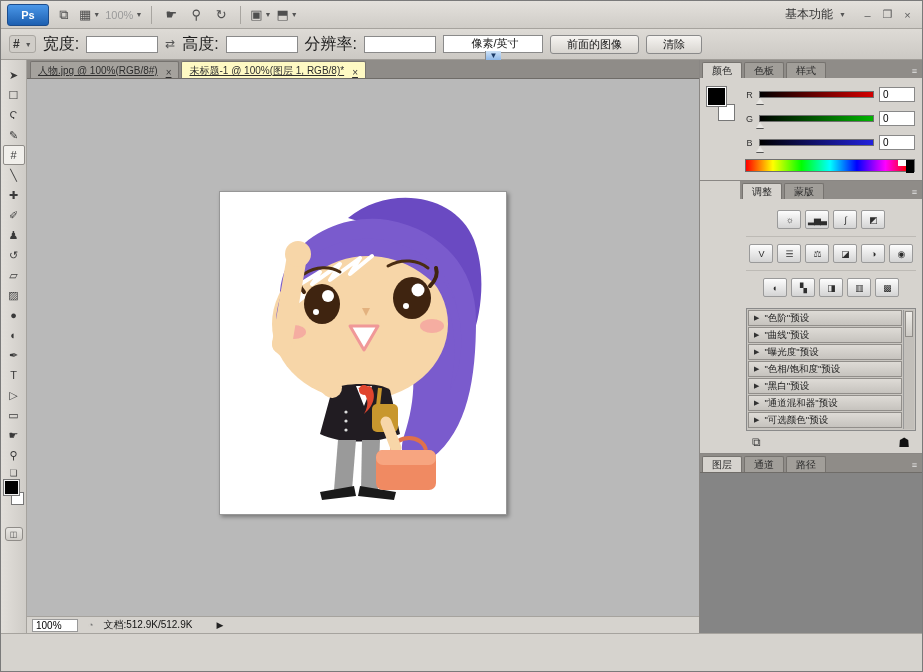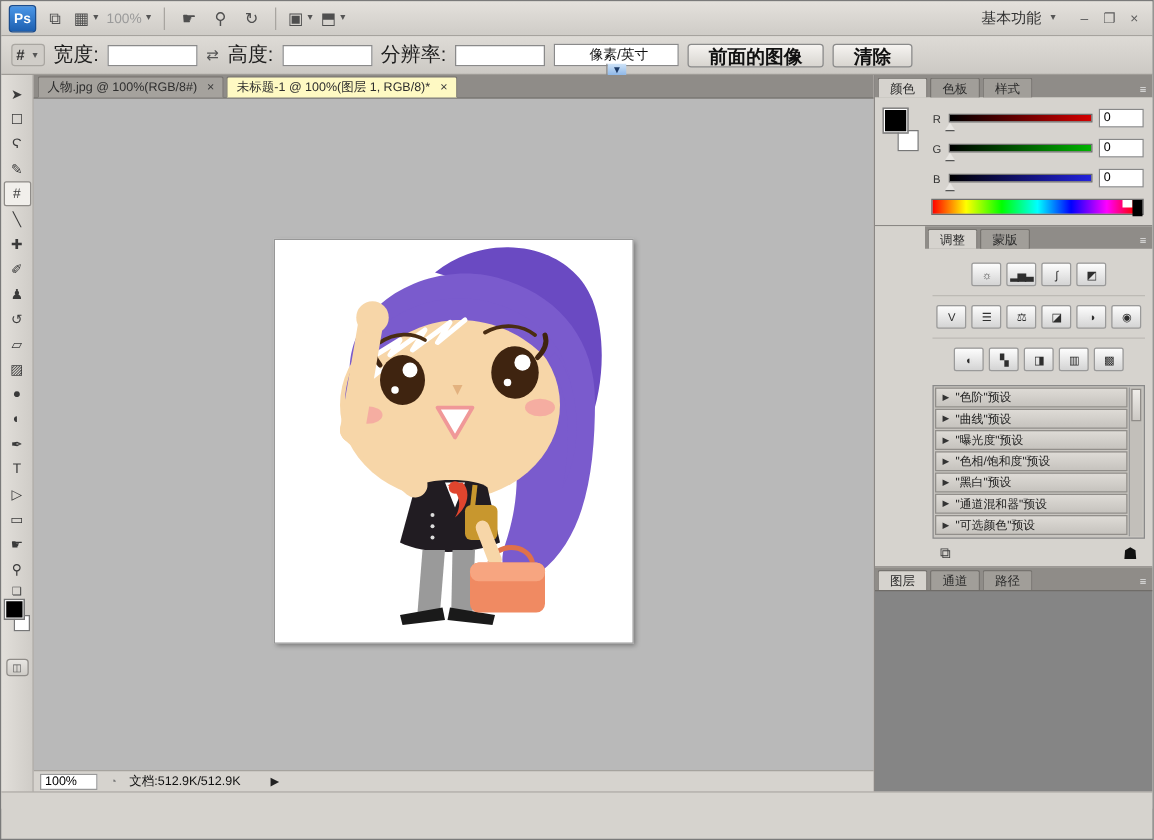--- a/index.html
+++ b/index.html
@@ -3,21 +3,21 @@
 <meta charset="utf-8">
 <style>
   * { box-sizing: border-box; margin: 0; padding: 0; }
   body { font-family: "Liberation Sans", sans-serif; background: #888; }
   .window { width: 923px; height: 672px; background: #d6d3ce; position: relative;
             font-size: 12px; color: #222; overflow: hidden; border: 1px solid #7a7a7a; }
 
   
   .app-bar { height: 28px; display: flex; align-items: center; gap: 5px; padding: 0 6px;
              background: linear-gradient(#e4e1dc, #cfccc7); border-bottom: 1px solid #a6a39e; }
-  .ps-logo { width: 22px; height: 22px; border-radius: 3px; color: #fff; font-weight: bold;
+  .ps-logo { width: 42px; height: 22px; border-radius: 3px; color: #fff; font-weight: bold;
              font-size: 11px; display: flex; align-items: center; justify-content: center;
              background: linear-gradient(#4a97e8, #1d5fb0); border: 1px solid #1b4c8c; }
   .abtn { height: 20px; min-width: 20px; display: flex; align-items: center; justify-content: center;
           color: #4f4f4f; font-size: 13px; border-radius: 3px; }
   .caret { font-size: 7px; color: #555; margin-left: 2px; }
   .vsep { width: 1px; height: 18px; background: #a8a5a0; margin: 0 4px; }
   .zoomlvl { color: #9a9a9a; font-size: 11px; display: flex; align-items: center; }
   .workspace { margin-left: auto; display: flex; align-items: center; gap: 4px; font-size: 12px; color: #333; padding: 0 8px; }
   .win-controls { display: flex; gap: 3px; }
   .win-controls .wbtn { width: 17px; height: 16px; display: flex; align-items: center; justify-content: center;
@@ -35,22 +35,22 @@
                  border-radius: 3px; background: #d0cdc8; }
   .tool-preset .tp-glyph { font-size: 12px; font-weight: bold; color: #333; }
   .opt-label { font-size: 16px; color: #1d1d1d; }
   .opt-input { width: 72px; height: 17px; background: #fff; border: 1px solid #8a8a8a; font-size: 11px; padding: 0 3px; }
   .swap { color: #555; font-size: 12px; }
   .unit-select { display: flex; align-items: center; width: 100px; height: 18px; border: 1px solid #8a8a8a; background: #fff; flex-direction: column; }
   .unit-select .us-label { flex: 1; font-size: 11px; padding-left: 4px; color: #111; }
   .unit-select .us-dd { width: 16px; height: 100%; border-left: 1px solid #8a8a8a; font-size: 8px; color: #1c3a66;
                         display: flex; align-items: center; justify-content: center;
                         background: linear-gradient(#cfe3f7, #8fb8e8); }
-  .opt-btn { height: 19px; padding: 0 16px; border: 1px solid #8a8a8a; border-radius: 3px; font-size: 15px;
-             background: linear-gradient(#f6f4f1, #d8d5d0); color: #111; font-weight: bold; }
+  .opt-btn { height: 19px; padding: 0 16px; border: 1px solid #8a8a8a; border-radius: 3px; font-size: 11px;
+             background: linear-gradient(#f6f4f1, #d8d5d0); color: #111; }
 
   
   .main { display: flex; height: 573px; }
 
   
   .toolbox { width: 26px; background: linear-gradient(to right, #e2dfda, #cfccc7); border-right: 1px solid #a6a39e;
              display: flex; flex-direction: column; align-items: center; padding-top: 5px; }
   .tool { width: 22px; height: 20px; display: flex; align-items: center; justify-content: center;
           font-size: 11px; color: #3a3a3a; }
   .tool.active { background: #f1efeb; border: 1px solid #8f8c88; border-radius: 2px; }
@@ -60,23 +60,23 @@
                   border: 1px solid #f2f2f2; outline: 1px solid #777; }
   .swatches .bg { position: absolute; right: 1px; bottom: 0; width: 13px; height: 13px; background: #fff; border: 1px solid #777; }
   .screen-mode-btn { margin-top: 22px; width: 18px; height: 14px; border: 1px solid #8f8c88; border-radius: 3px;
                      display: flex; align-items: center; justify-content: center; font-size: 8px; color: #555;
                      background: linear-gradient(#e8e6e2, #cfccc7); }
 
   
   .doc-area { flex: 1; min-width: 0; display: flex; flex-direction: column; }
   .tab-bar { height: 19px; background: #8f8c88; display: flex; align-items: flex-end; padding-left: 3px; gap: 2px;
              border-bottom: 1px solid #6f6c68; }
-  .doc-tab { height: 17px; display: flex; align-items: center; gap: 8px; padding: 0 7px; font-size: 10px;
+  .doc-tab { height: 17px; display: flex; align-items: flex-end; gap: 8px; padding: 0 7px; font-size: 10px;
              color: #2e2e2e; background: #a5a29d; border: 1px solid #76736f; border-bottom: none;
-             border-radius: 2px 2px 0 0; white-space: nowrap; }
+             border-radius: 2px 2px 0 0; white-space: nowrap; text-decoration: underline; }
   .doc-tab.active { background: #fef9c3; }
   .tab-close { color: #3c3c3c; font-size: 10px; }
   .canvas-area { flex: 1; background: #b9b9b9; display: flex; justify-content: center; overflow: hidden; }
   .canvas { width: 288px; height: 324px; margin-top: 112px; background: #fff; border: 1px solid #979797;
             box-shadow: 2px 2px 4px rgba(0,0,0,.35); }
   .status-bar { height: 17px; background: #d6d3ce; border-top: 1px solid #a6a39e; display: flex;
                 align-items: center; gap: 10px; padding-left: 5px; font-size: 10px; color: #111; }
   .status-zoom { width: 46px; height: 13px; background: #fff; border: 1px solid #999; font-size: 10px; padding: 0 3px; }
   .status-icn { color: #777; font-size: 9px; }
   .status-exp { color: #222; font-size: 9px; margin-left: 14px; }

